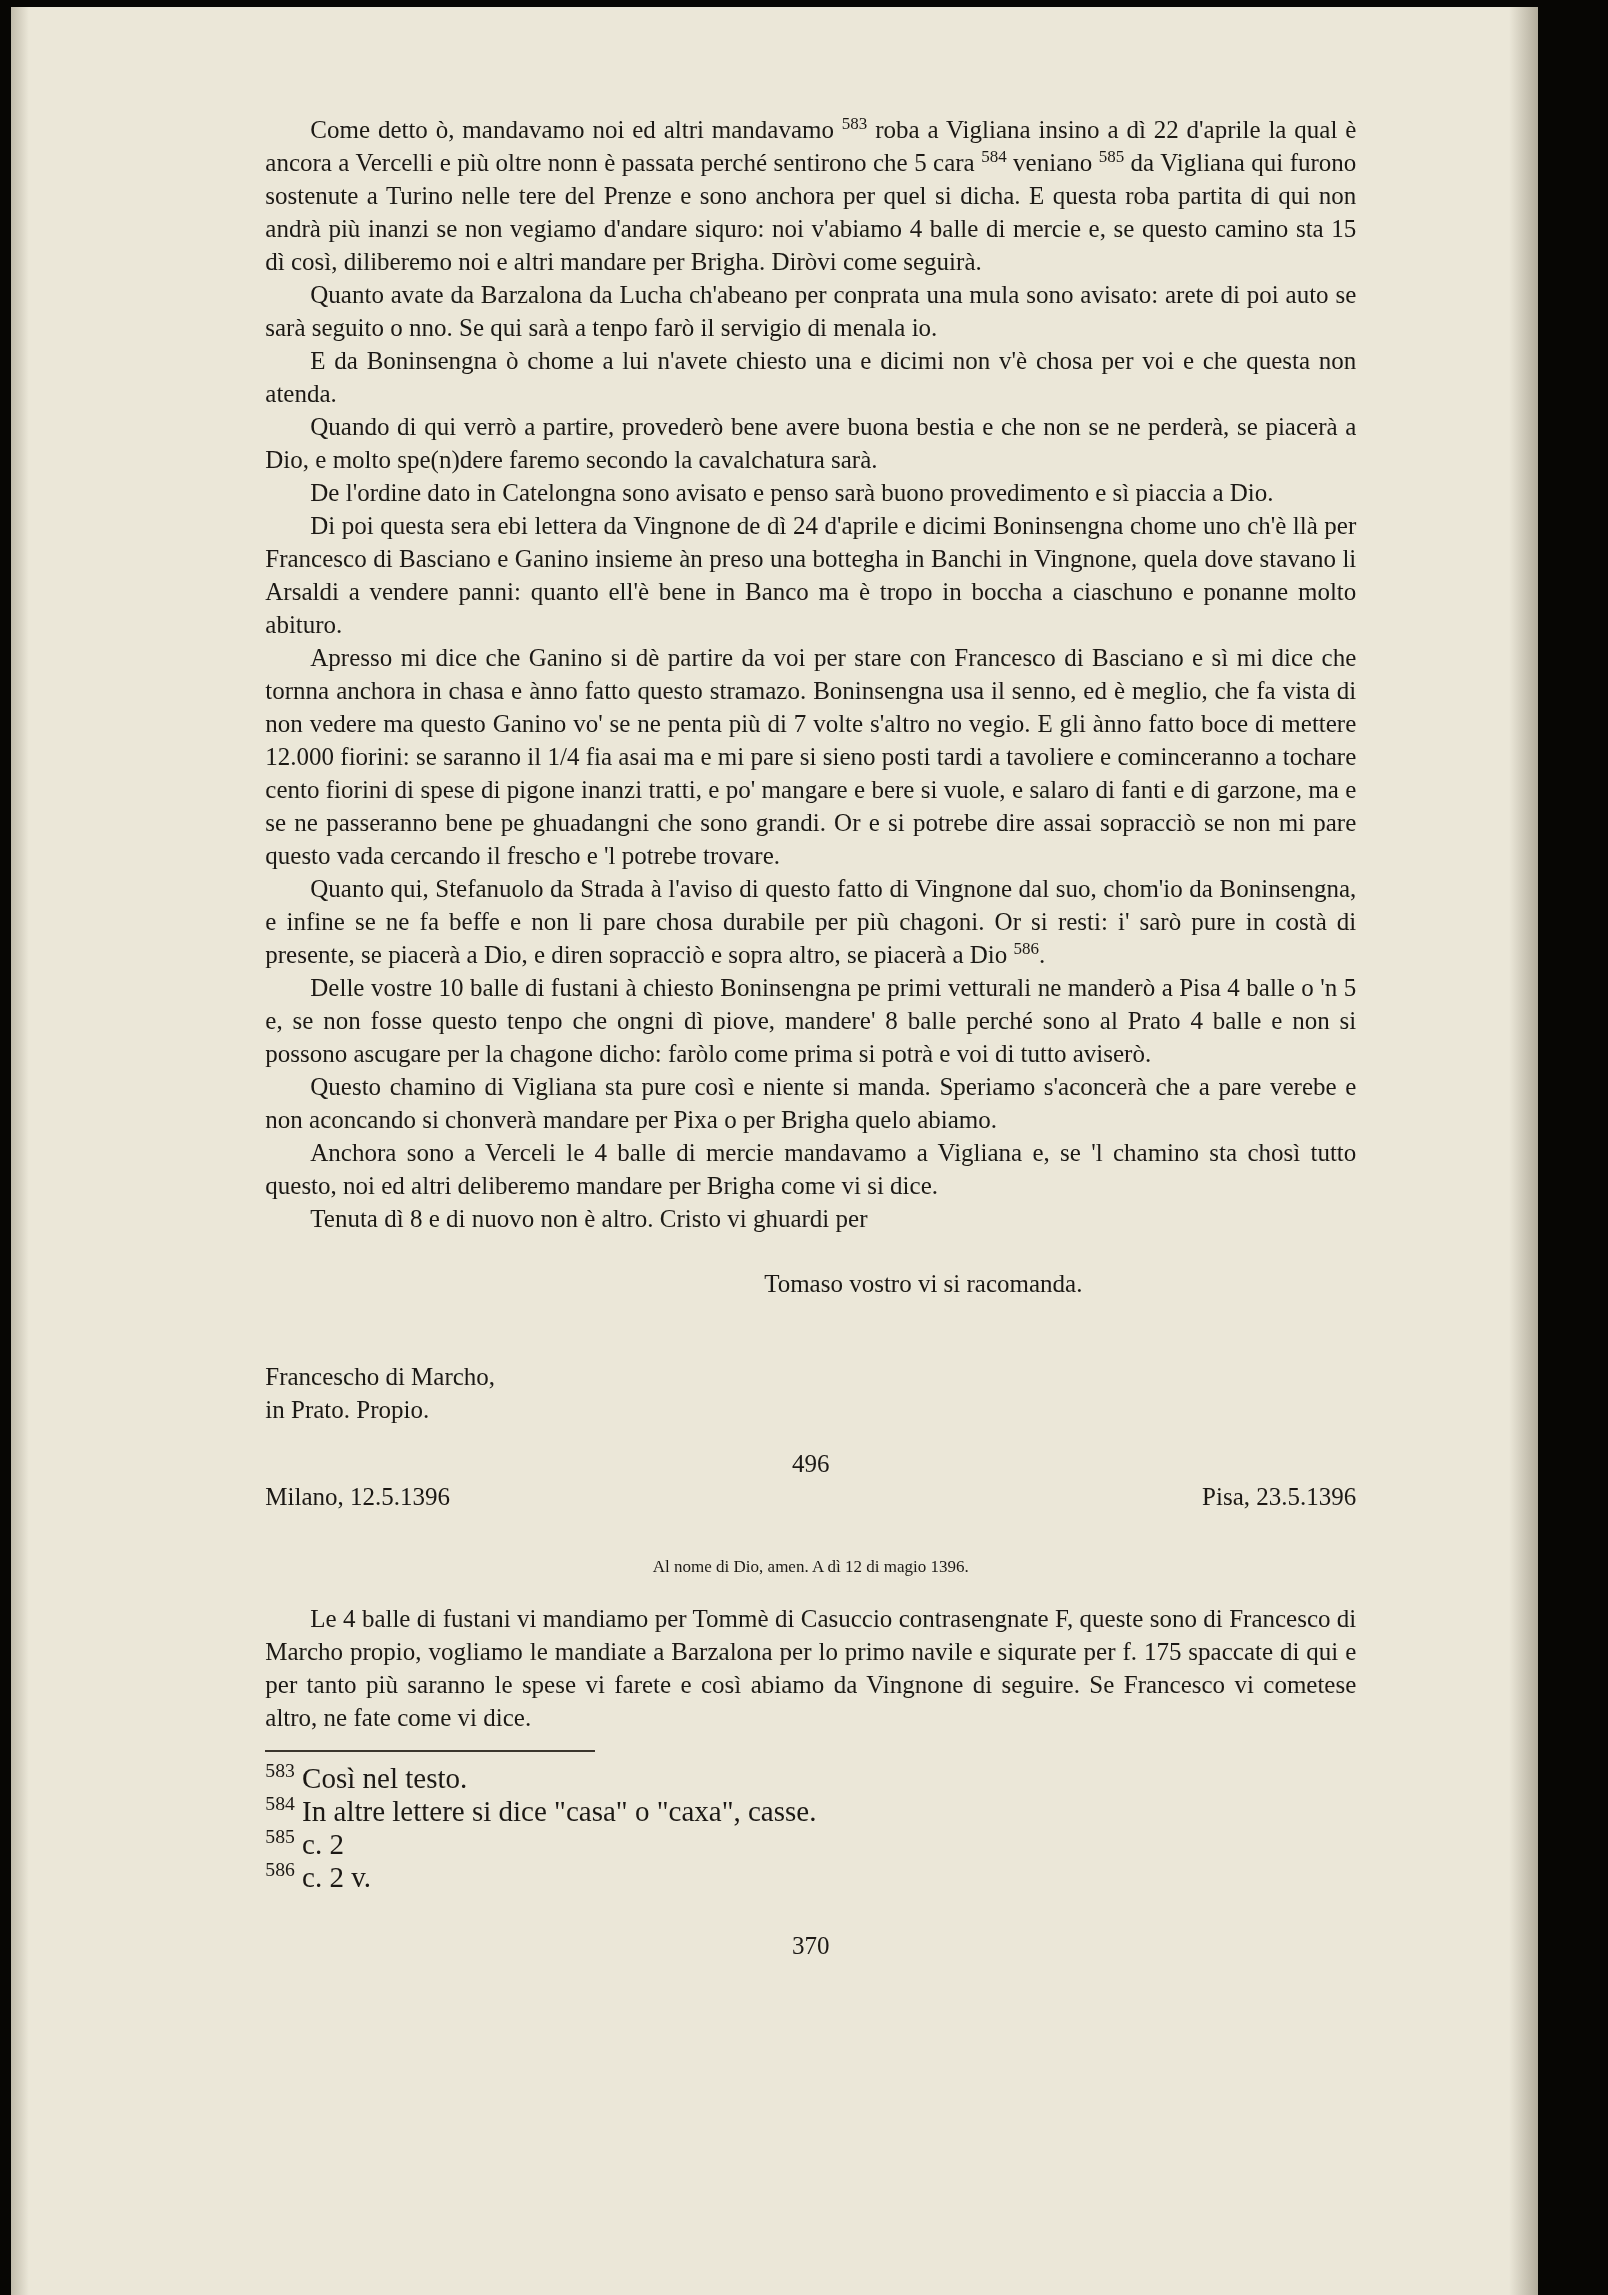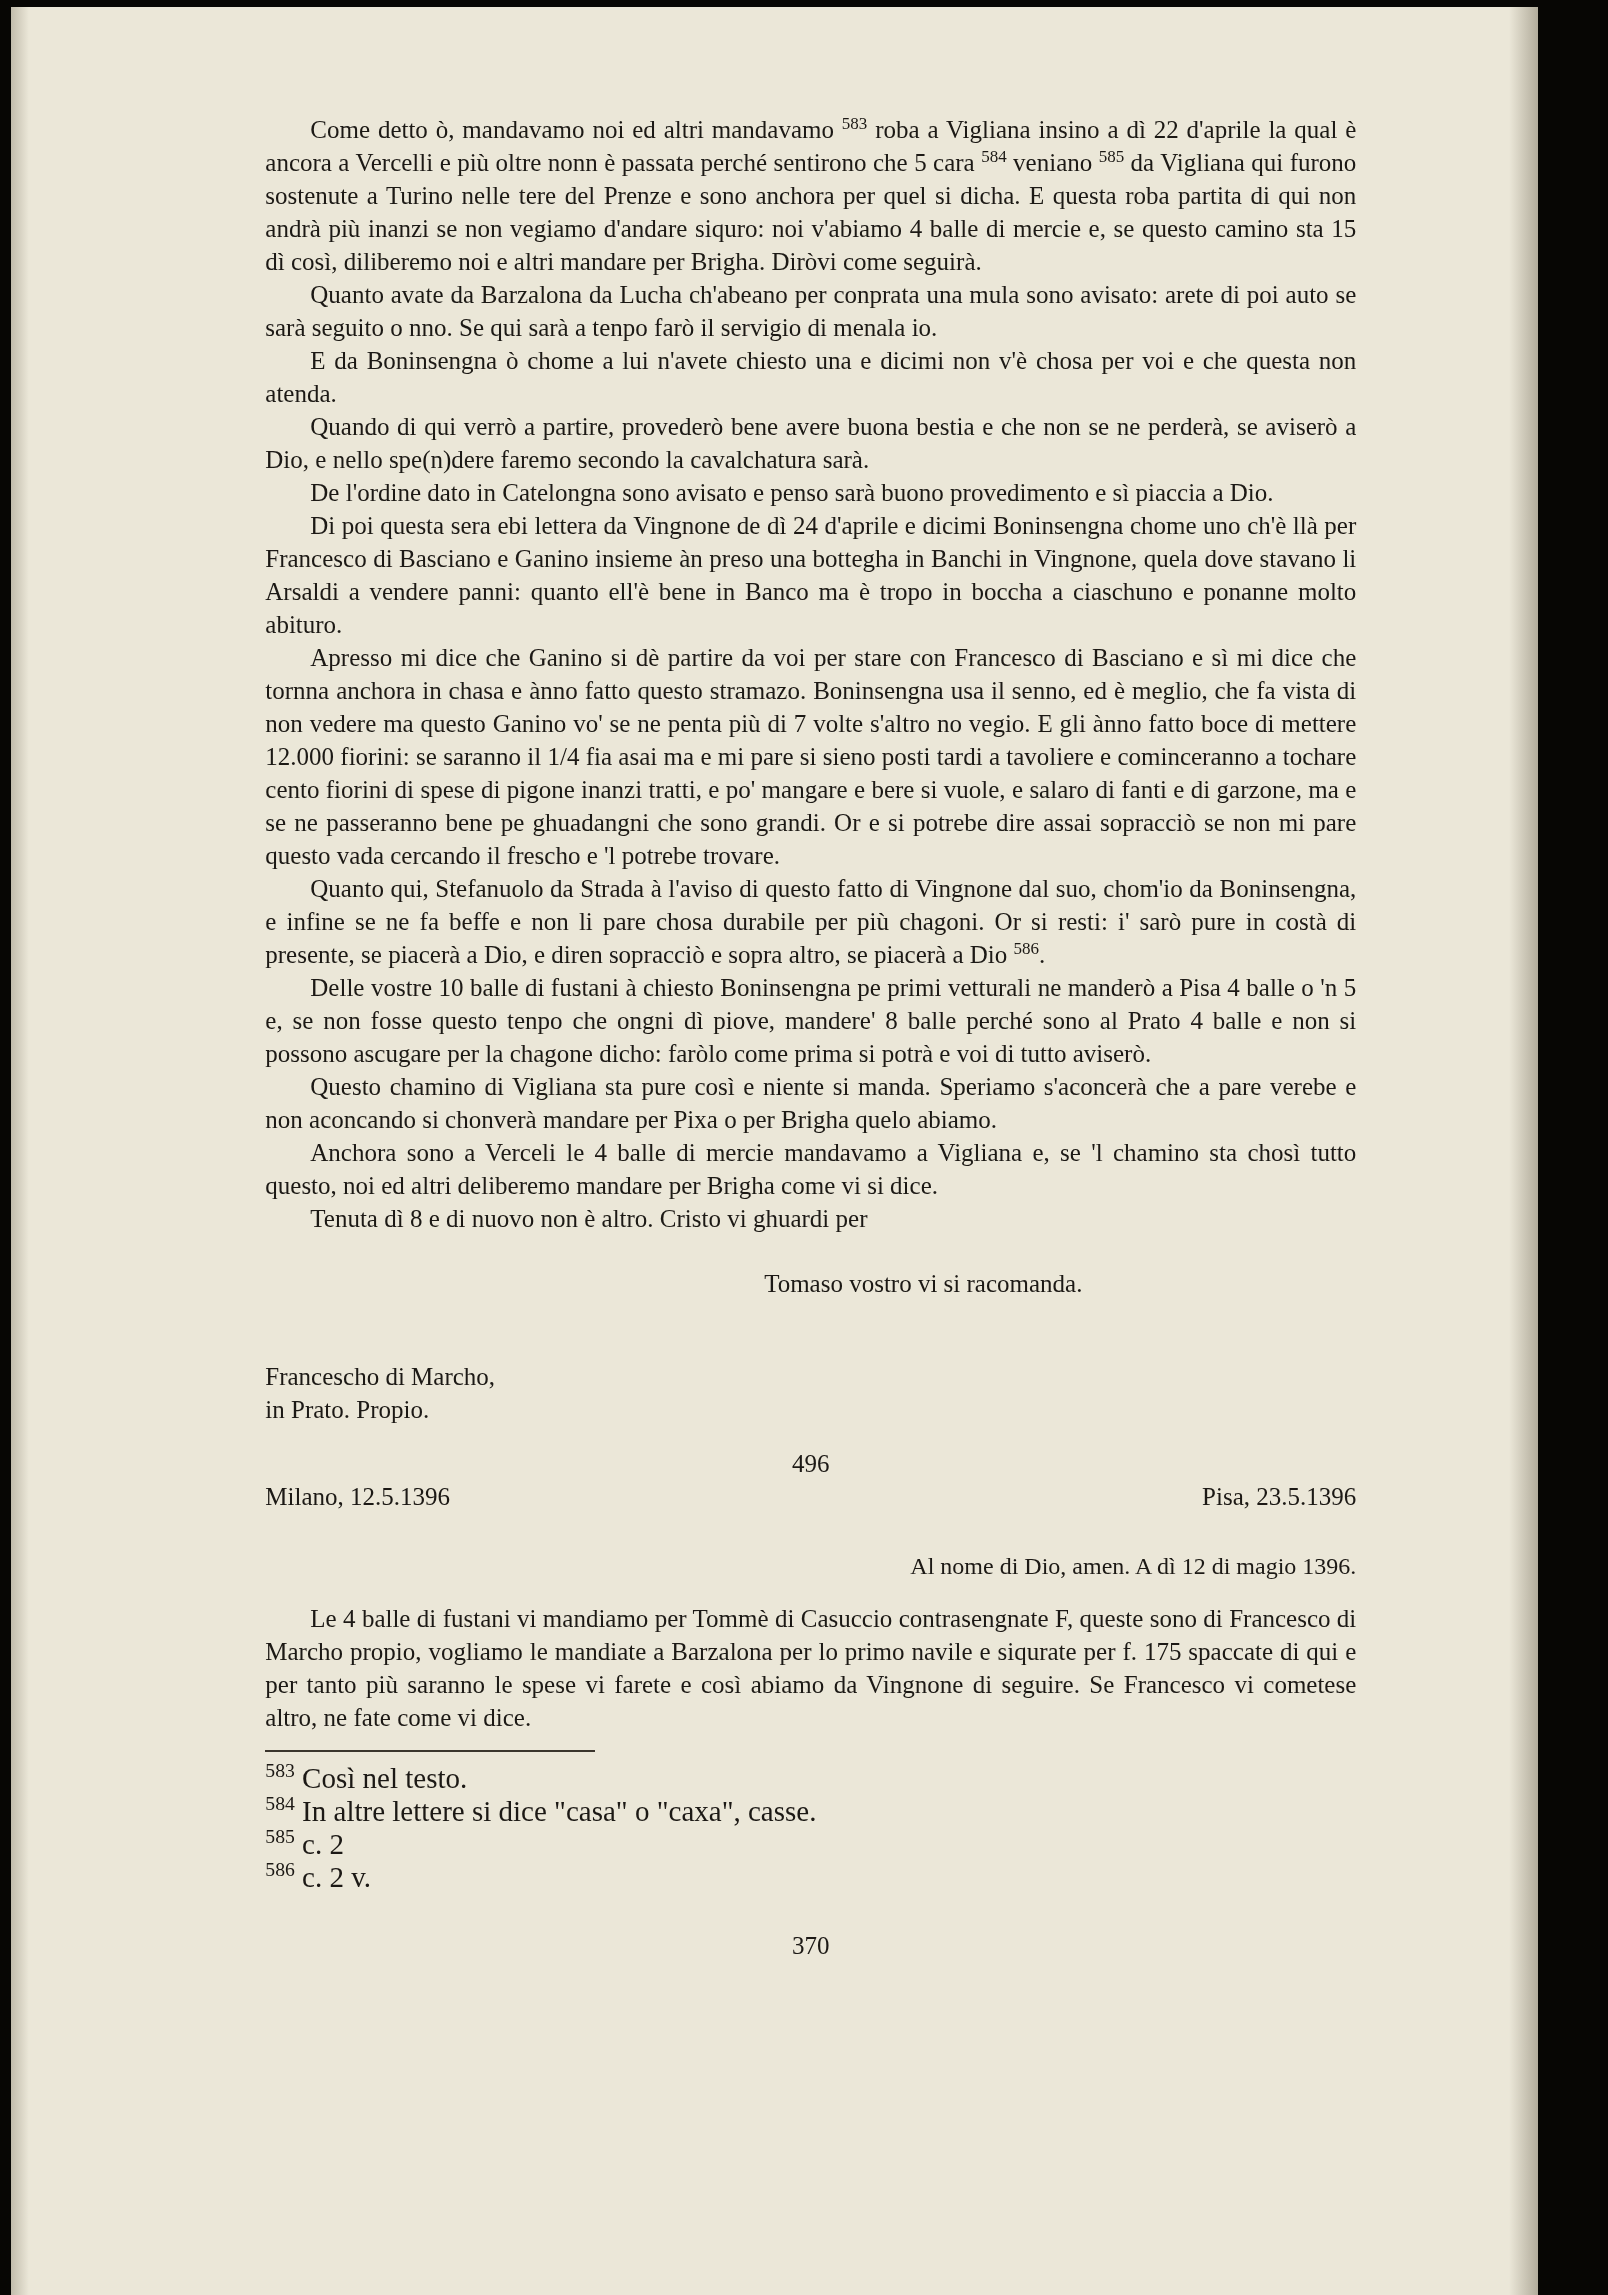--- a/index.html
+++ b/index.html
@@ -68,23 +68,23 @@
     text-align: center;
   }
   .dateline {
     display: flex;
     justify-content: space-between;
     font-size: 25px;
     line-height: 33px;
   }
   .salutation {
     margin: 37px 0 0 0;
-    font-size: 24px;
+    font-size: 17px;
     line-height: 33px;
-    text-align: right;
+    text-align: center;
   }
   .body2 { margin-top: 19px; }
   .footnotes { margin-top: 16px; }
   .fn-rule {
     width: 330px;
     border-top: 2.4px solid #3a352c;
     margin-bottom: 9.7px;
   }
   .fn { margin: 0; font-size: 29px; line-height: 33px; }
   .page-number {
@@ -98,21 +98,21 @@
 <body>
 
 <div class="scan">
   <div class="paper">
     <div class="column">
 
       <div class="body1">
           <p class="para">Come detto ò, mandavamo noi ed altri mandavamo <sup>583</sup> roba a Vigliana insino a dì 22 d'aprile la qual è ancora a Vercelli e più oltre nonn è passata perché sentirono che 5 cara <sup>584</sup> veniano <sup>585</sup> da Vigliana qui furono sostenute a Turino nelle tere del Prenze e sono anchora per quel si dicha. E questa roba partita di qui non andrà più inanzi se non vegiamo d'andare siquro: noi v'abiamo 4 balle di mercie e, se questo camino sta 15 dì così, diliberemo noi e altri mandare per Brigha. Diròvi come seguirà.</p>
           <p class="para">Quanto avate da Barzalona da Lucha ch'abeano per conprata una mula sono avisato: arete di poi auto se sarà seguito o nno. Se qui sarà a tenpo farò il servigio di menala io.</p>
           <p class="para">E da Boninsengna ò chome a lui n'avete chiesto una e dicimi non v'è chosa per voi e che questa non atenda.</p>
-          <p class="para">Quando di qui verrò a partire, provederò bene avere buona bestia e che non se ne perderà, se aviserò a Dio, e nello spe(n)dere faremo secondo la cavalchatura sarà.</p>
+          <p class="para">Quando di qui verrò a partire, provederò bene avere buona bestia e che non se ne perderà, se piacerà a Dio, e molto spe(n)dere faremo secondo la cavalchatura sarà.</p>
           <p class="para">De l'ordine dato in Catelongna sono avisato e penso sarà buono provedimento e sì piaccia a Dio.</p>
           <p class="para">Di poi questa sera ebi lettera da Vingnone de dì 24 d'aprile e dicimi Boninsengna chome uno ch'è llà per Francesco di Basciano e Ganino insieme àn preso una bottegha in Banchi in Vingnone, quela dove stavano li Arsaldi a vendere panni: quanto ell'è bene in Banco ma è tropo in boccha a ciaschuno e ponanne molto abituro.</p>
           <p class="para">Apresso mi dice che Ganino si dè partire da voi per stare con Francesco di Basciano e sì mi dice che tornna anchora in chasa e ànno fatto questo stramazo. Boninsengna usa il senno, ed è meglio, che fa vista di non vedere ma questo Ganino vo' se ne penta più di 7 volte s'altro no vegio. E gli ànno fatto boce di mettere 12.000 fiorini: se saranno il 1/4 fia asai ma e mi pare si sieno posti tardi a tavoliere e cominceranno a tochare cento fiorini di spese di pigone inanzi tratti, e po' mangare e bere si vuole, e salaro di fanti e di garzone, ma e se ne passeranno bene pe ghuadangni che sono grandi. Or e si potrebe dire assai sopracciò se non mi pare questo vada cercando il frescho e 'l potrebe trovare.</p>
           <p class="para">Quanto qui, Stefanuolo da Strada à l'aviso di questo fatto di Vingnone dal suo, chom'io da Boninsengna, e infine se ne fa beffe e non li pare chosa durabile per più chagoni. Or si resti: i' sarò pure in costà di presente, se piacerà a Dio, e diren sopracciò e sopra altro, se piacerà a Dio <sup>586</sup>.</p>
           <p class="para">Delle vostre 10 balle di fustani à chiesto Boninsengna pe primi vetturali ne manderò a Pisa 4 balle o 'n 5 e, se non fosse questo tenpo che ongni dì piove, mandere' 8 balle perché sono al Prato 4 balle e non si possono ascugare per la chagone dicho: faròlo come prima si potrà e voi di tutto aviserò.</p>
           <p class="para">Questo chamino di Vigliana sta pure così e niente si manda. Speriamo s'aconcerà che a pare verebe e non aconcando si chonverà mandare per Pixa o per Brigha quelo abiamo.</p>
           <p class="para">Anchora sono a Verceli le 4 balle di mercie mandavamo a Vigliana e, se 'l chamino sta chosì tutto questo, noi ed altri deliberemo mandare per Brigha come vi si dice.</p>
           <p class="para">Tenuta dì 8 e di nuovo non è altro. Cristo vi ghuardi per</p>
         </div>
 

